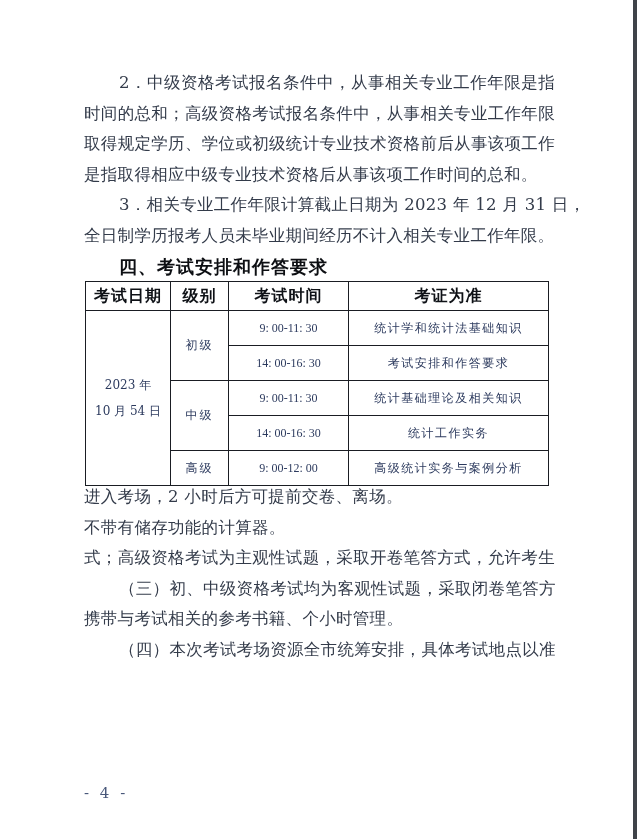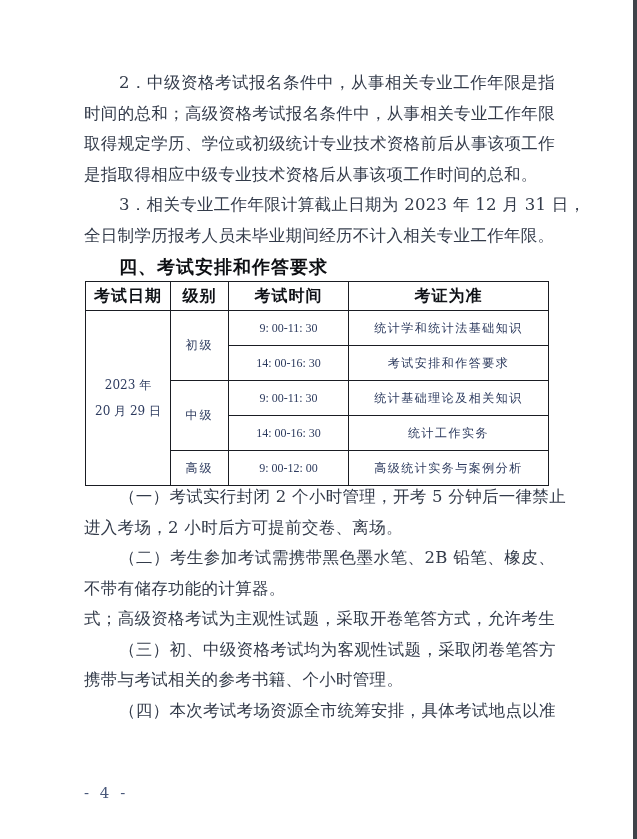--- a/index.html
+++ b/index.html
@@ -115,21 +115,21 @@
       <tbody>
           <tr>
         <th>考试日期</th>
         <th>级别</th>
         <th>考试时间</th>
         <th>考证为准</th>
       </tr>
       <tr>
         <td class="date-cell" rowspan="5">
           <div>2023 年</div>
-          <div>20 月 29 日</div>
+          <div>10 月 54 日</div>
         </td>
         <td class="level-cell" rowspan="2">初级</td>
         <td class="time-cell">9: 00-11: 30</td>
         <td class="subject-cell">统计学和统计法基础知识</td>
       </tr>
       <tr>
         <td class="time-cell">14: 00-16: 30</td>
         <td class="subject-cell">考试安排和作答要求</td>
       </tr>
       <tr>
@@ -144,23 +144,21 @@
       <tr>
         <td class="level-cell">高级</td>
         <td class="time-cell">9: 00-12: 00</td>
         <td class="subject-cell">高级统计实务与案例分析</td>
       </tr>
     </tbody>
       </table>
   </div>
 
   <div class="text-block block-notes">
-    <div class="line indent">（一）考试实行封闭 2 个小时管理，开考 5 分钟后一律禁止</div>
     <div class="line last">进入考场，2 小时后方可提前交卷、离场。</div>
-    <div class="line indent">（二）考生参加考试需携带黑色墨水笔、2B 铅笔、橡皮、</div>
     <div class="line last">不带有储存功能的计算器。</div>
     <div class="line">式；高级资格考试为主观性试题，采取开卷笔答方式，允许考生</div>
     <div class="line indent">（三）初、中级资格考试均为客观性试题，采取闭卷笔答方</div>
     <div class="line last">携带与考试相关的参考书籍、个小时管理。</div>
     <div class="line indent">（四）本次考试考场资源全市统筹安排，具体考试地点以准</div>
   </div>
 
   <div class="page-number">- 4 -</div>
 
   <div class="scan-edge"></div>

